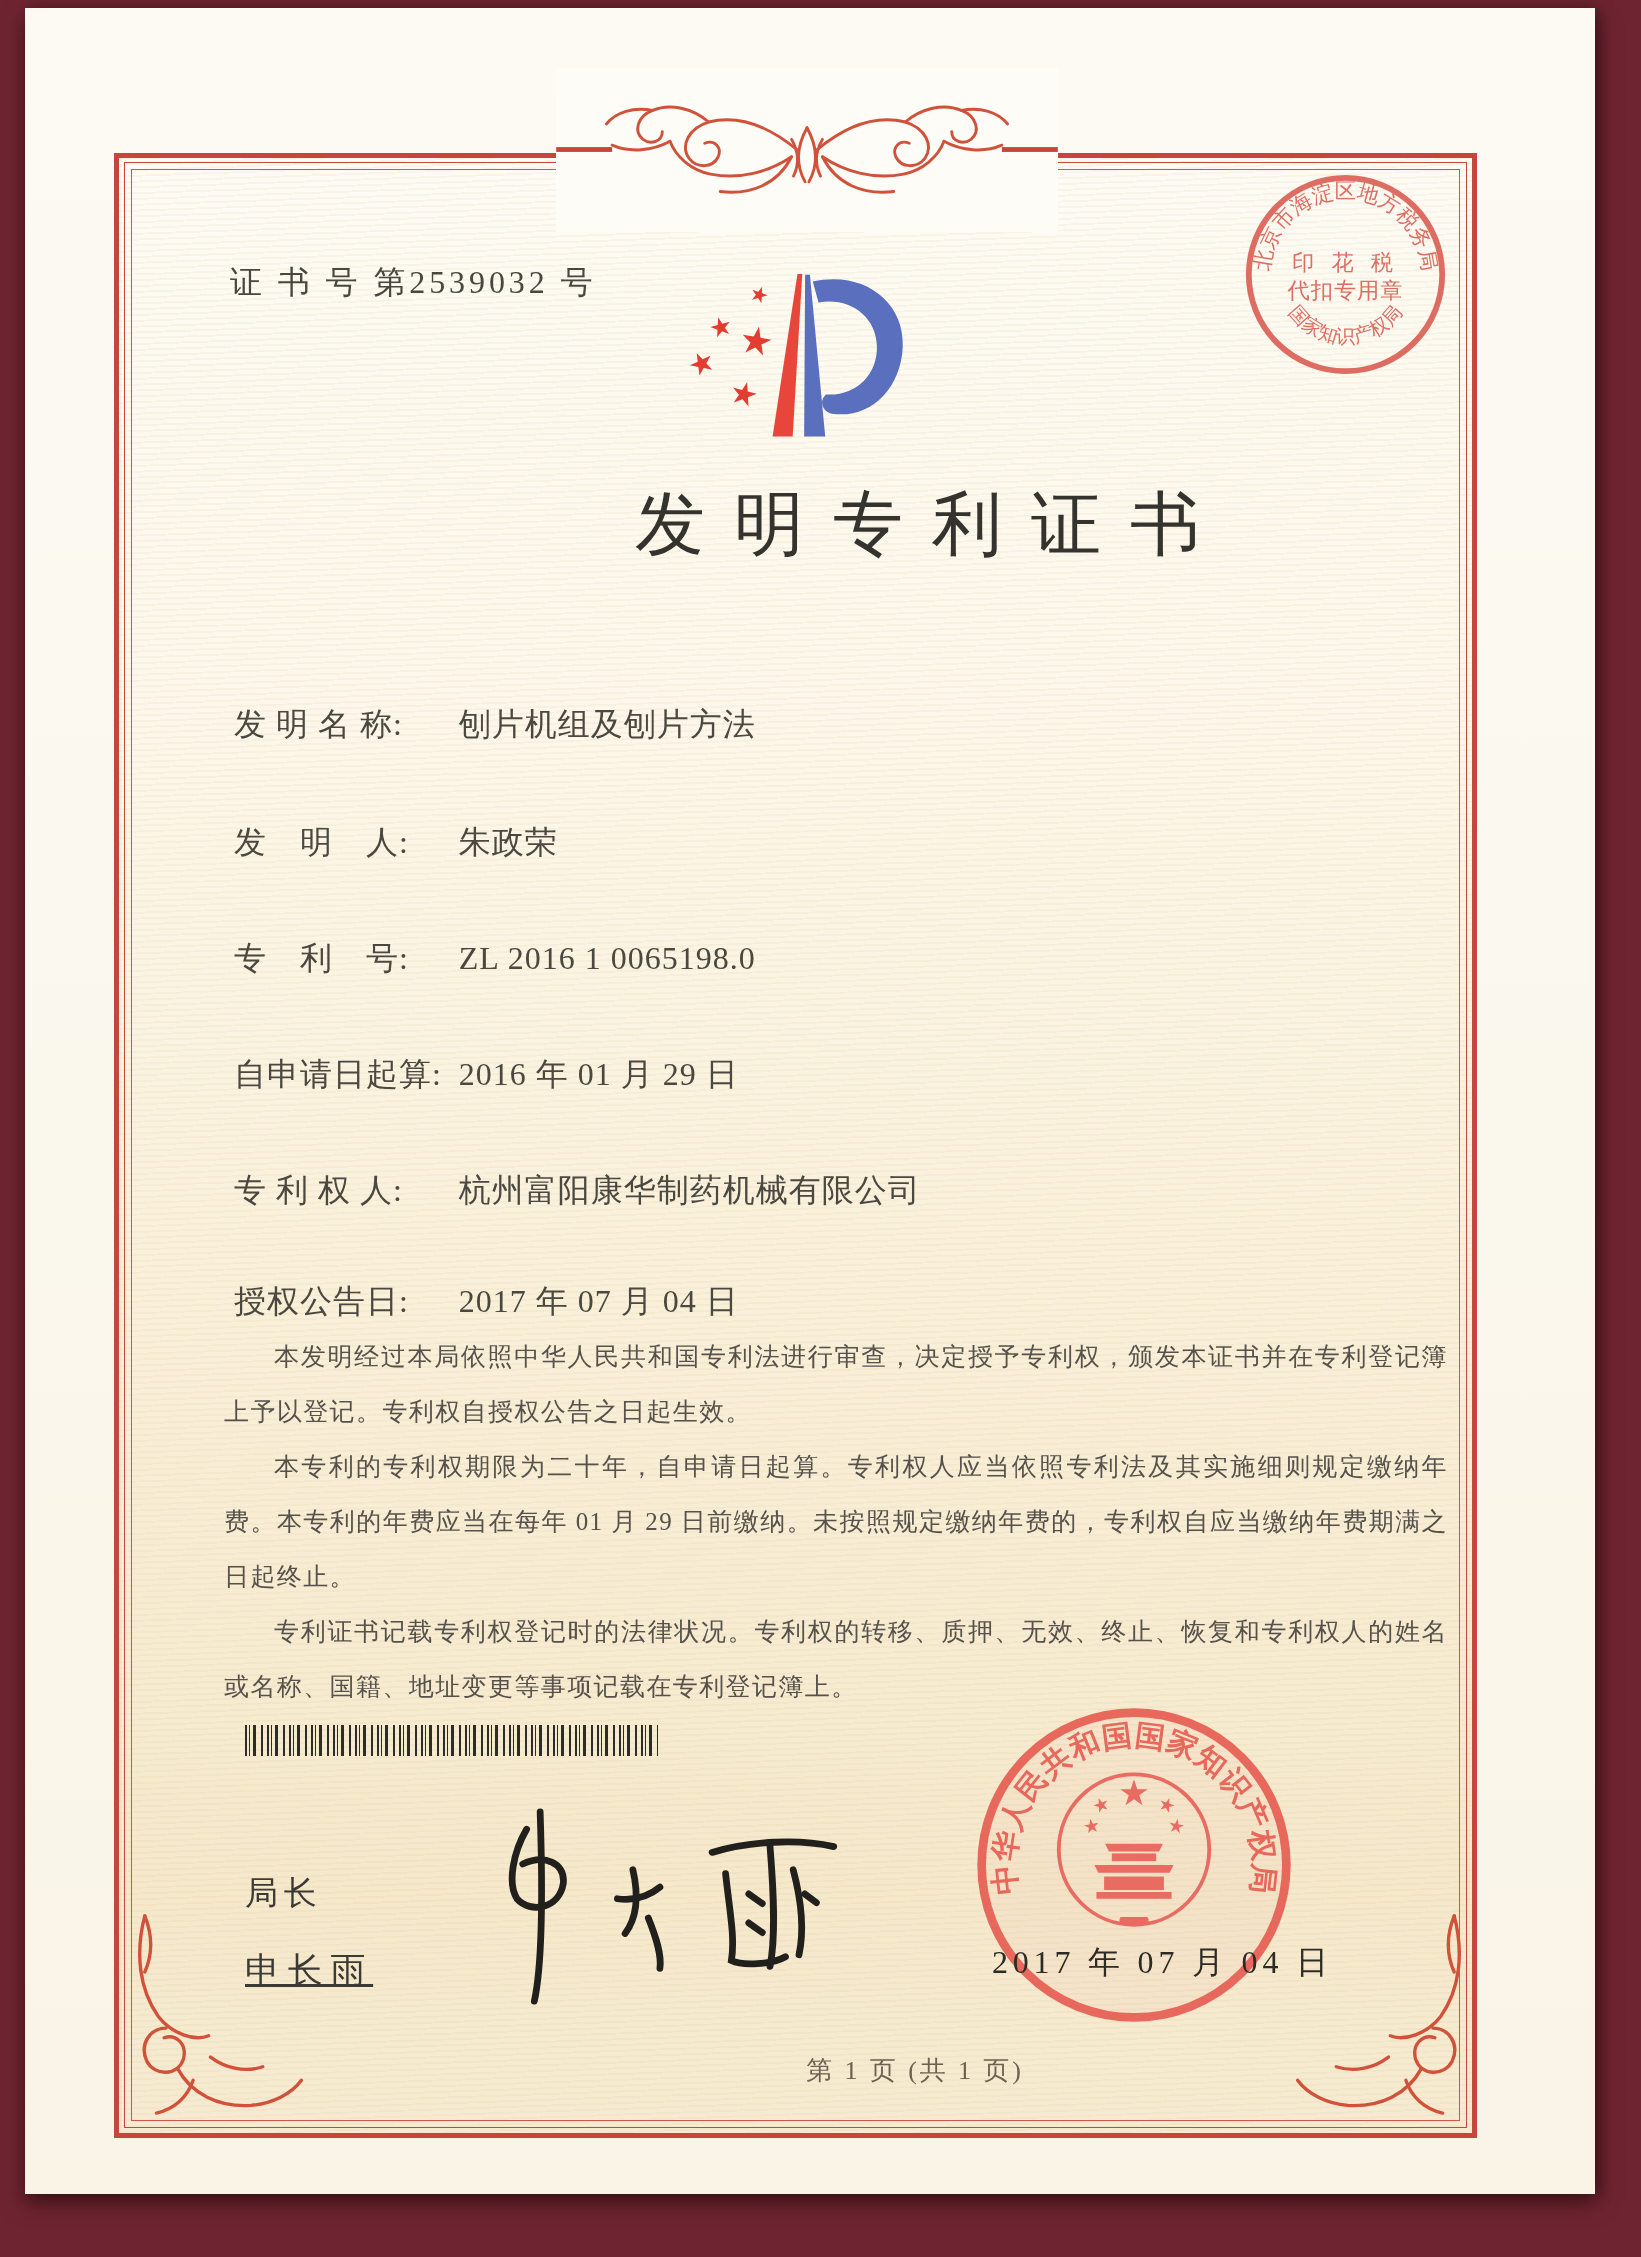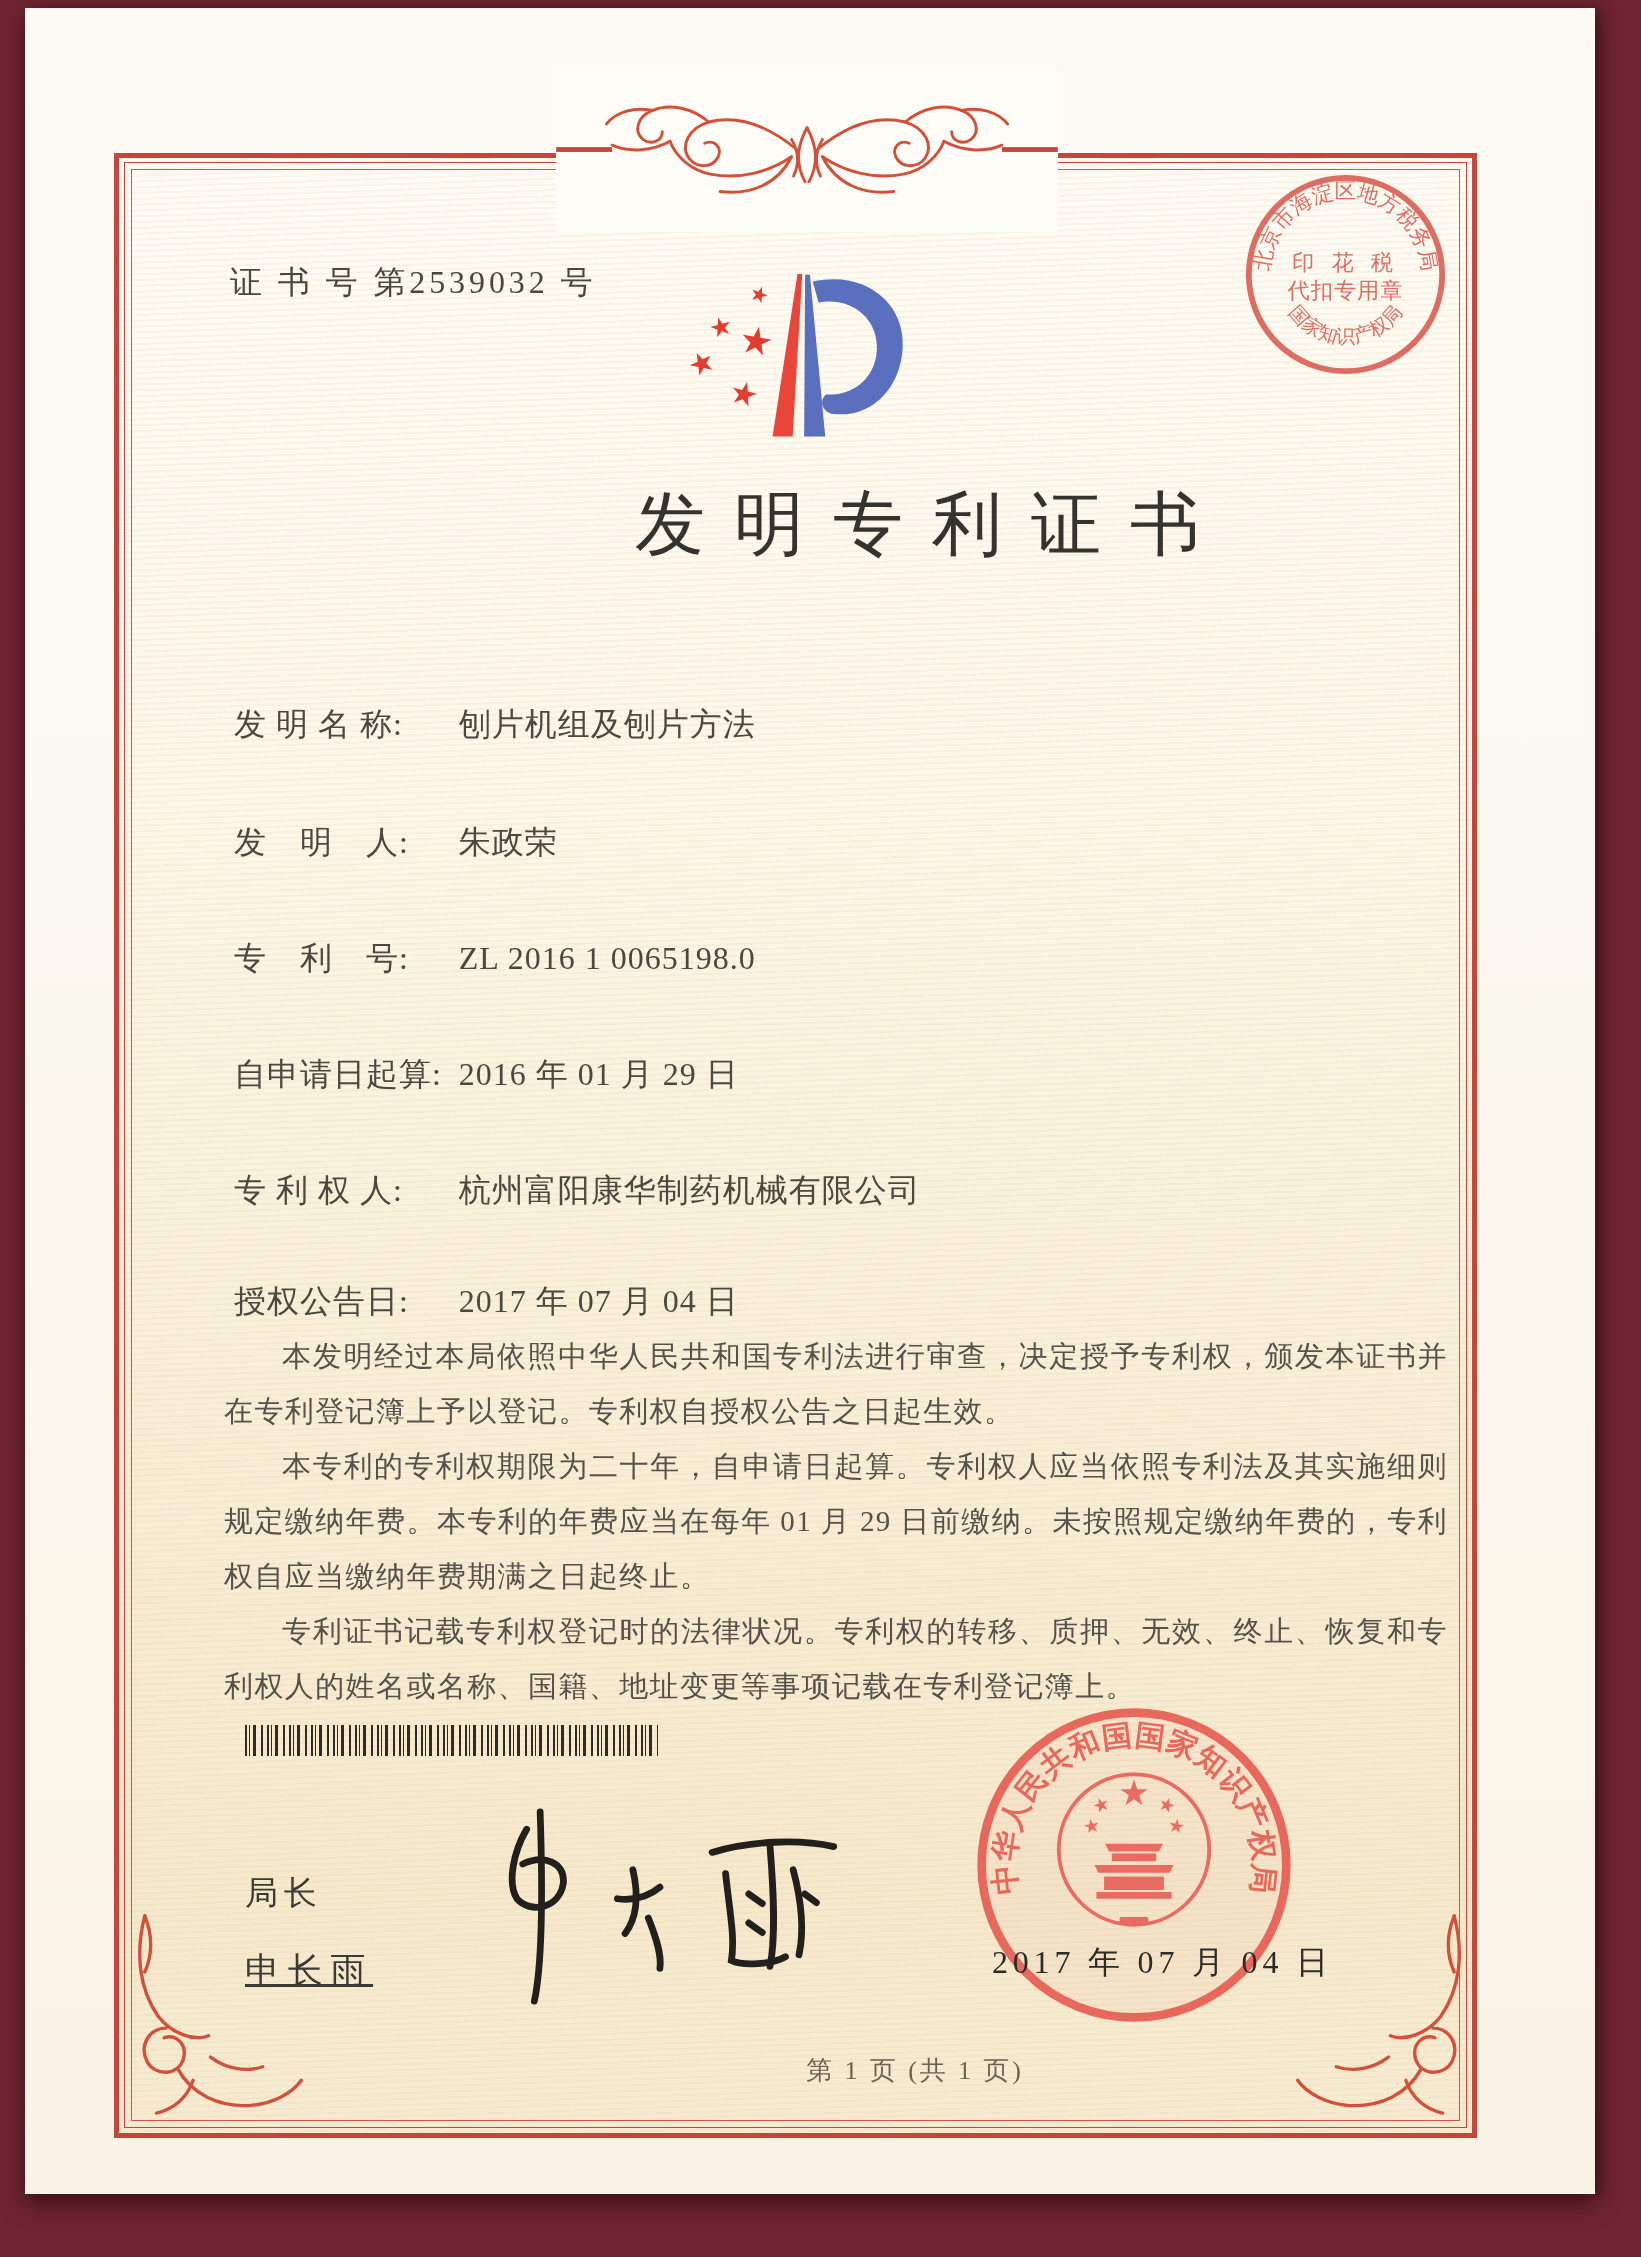--- a/index.html
+++ b/index.html
@@ -40,21 +40,21 @@
   .title{
     position:absolute;left:89px;top:470px;width:1636px;
     text-align:center;font-size:70px;letter-spacing:29px;color:#35332e;
   }
   .field{position:absolute;left:209px;font-size:32px;color:#4b4840;letter-spacing:1px;white-space:nowrap;}
   .f0{top:695px;} .f1{top:813px;} .f2{top:929px;} .f3{top:1045px;} .f4{top:1161px;} .f5{top:1272px;}
   .flabel{display:inline-block;min-width:210px;}
   .fvalue{margin-left:5.8px;}
   .legal{
     position:absolute;left:199px;top:1321px;width:1224px;
-    font-size:29px;line-height:55px;color:#56514a;text-align:justify;letter-spacing:1.4px;
+    font-size:25px;line-height:55px;color:#56514a;text-align:justify;letter-spacing:1.4px;
   }
   .legal p{margin:0;text-indent:2em;}
   .barcode{
     position:absolute;left:220px;top:1717px;width:413px;height:31px;
     background:
       repeating-linear-gradient(90deg,
         #2e2c27 0 1.9px, transparent 1.9px 3.9px,
         #2e2c27 3.9px 4.8px, transparent 4.8px 7.7px,
         #2e2c27 7.7px 10.6px, transparent 10.6px 12.6px,
         #2e2c27 12.6px 13.5px, transparent 13.5px 16.4px,

